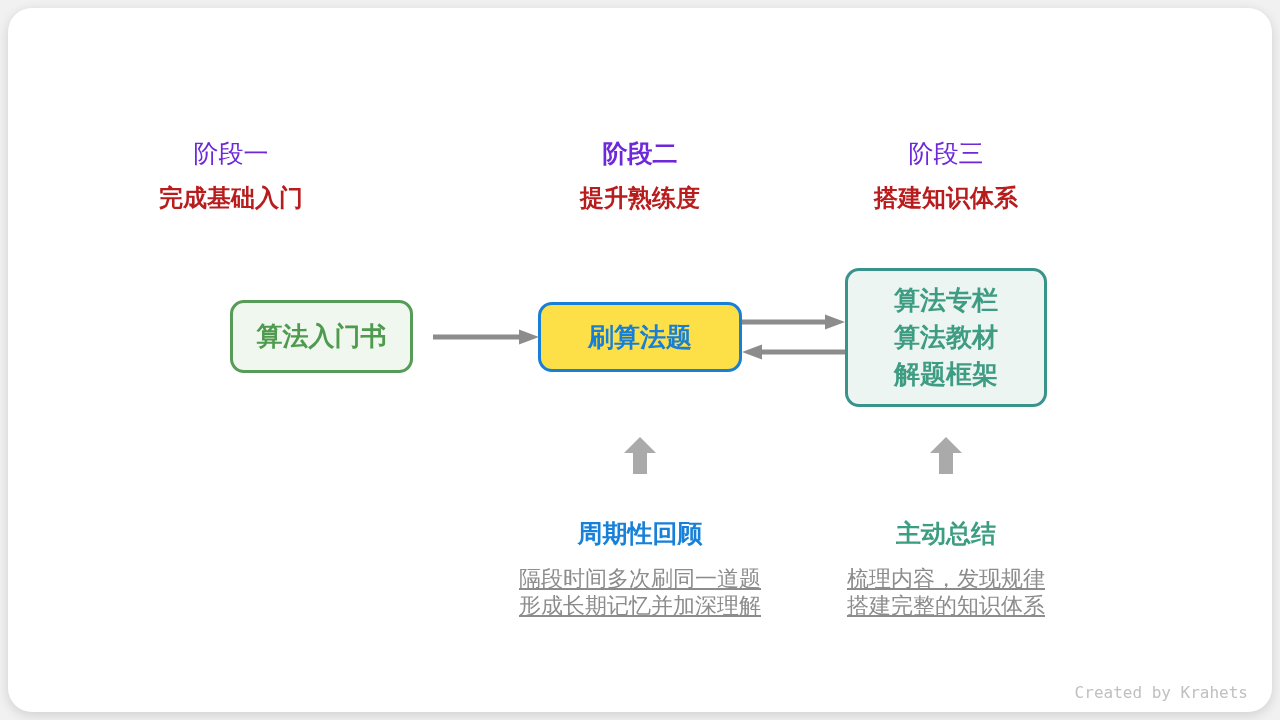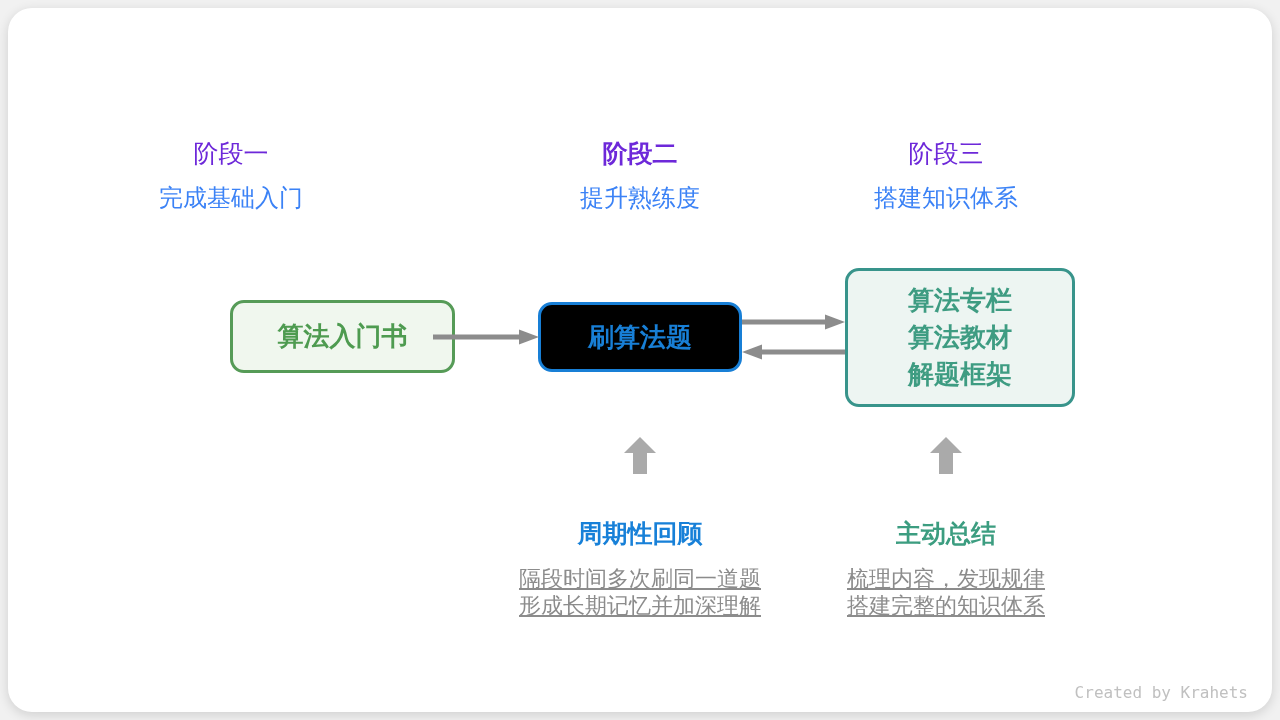--- a/index.html
+++ b/index.html
@@ -23,41 +23,41 @@
   .stage-label {
     width: 240px;
     font-size: 25px;
     color: #6d28d9;
     text-align: center;
     top: 129px;
   }
   .stage-subtitle {
     width: 240px;
     font-size: 24px;
-    font-weight: 400;
-    color: #3b82f6;
+    font-weight: 700;
+    color: #b91c1c;
     text-align: center;
     top: 174px;
   }
 
   
   .flow-box {
     border-radius: 14px;
     border-style: solid;
     border-width: 3px;
     display: flex;
     flex-direction: column;
     align-items: center;
     justify-content: center;
     font-weight: 700;
     font-size: 26px;
     line-height: 37px;
   }
   .box-green  { border-color: #569b57; background: #f0f7ee; color: #4e9b50; }
-  .box-blue   { border-color: #187fd6; background: #000000; color: #187fd6; }
+  .box-blue   { border-color: #187fd6; background: #fde047; color: #187fd6; }
   .box-teal   { border-color: #38948b; background: #edf5f2; color: #3e9c82; }
 
   
   .note-title {
     width: 260px;
     text-align: center;
     font-size: 25px;
     font-weight: 700;
     top: 509px;
   }
@@ -92,29 +92,29 @@
 
   <div class="abs stage-label" style="left:103px;">阶段一</div>
   <div class="abs stage-subtitle" style="left:103px;">完成基础入门</div>
 
   <div class="abs stage-label" style="left:512px;font-weight:bold;">阶段二</div>
   <div class="abs stage-subtitle" style="left:512px;">提升熟练度</div>
 
   <div class="abs stage-label" style="left:818px;">阶段三</div>
   <div class="abs stage-subtitle" style="left:818px;text-align:center;">搭建知识体系</div>
 
-  <div class="abs flow-box box-green" style="left:222px; top:292px; width:225px; height:73px;">
+  <div class="abs flow-box box-green" style="left:222px; top:292px; width:183px; height:73px;">
     <div>算法入门书</div>
   </div>
 
   <div class="abs flow-box box-blue" style="left:530px; top:294px; width:204px; height:70px;">
     <div>刷算法题</div>
   </div>
 
-  <div class="abs flow-box box-teal" style="left:837px; top:260px; width:230px; height:139px;">
+  <div class="abs flow-box box-teal" style="left:837px; top:260px; width:202px; height:139px;">
     <div>算法专栏</div>
     <div>算法教材</div>
     <div>解题框架</div>
   </div>
 
   <svg class="abs" style="left:425px; top:321px;" width="106" height="16">
     <line x1="0" y1="8" x2="88" y2="8" stroke="#8c8c8c" stroke-width="5"></line>
     <polygon points="86,0.5 106,8 86,15.5" fill="#8c8c8c"></polygon>
   </svg>
 

